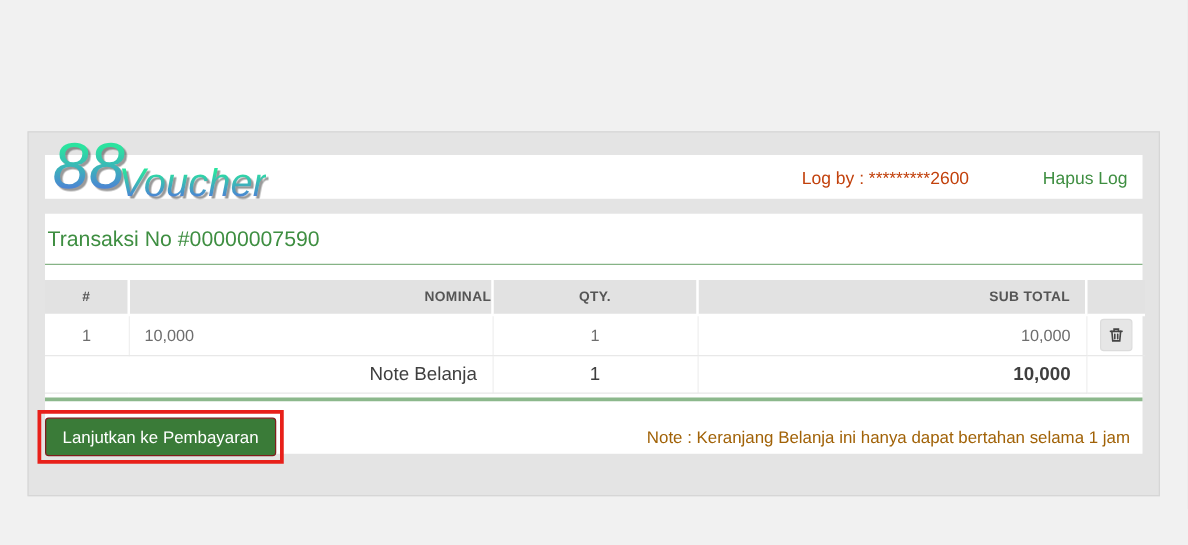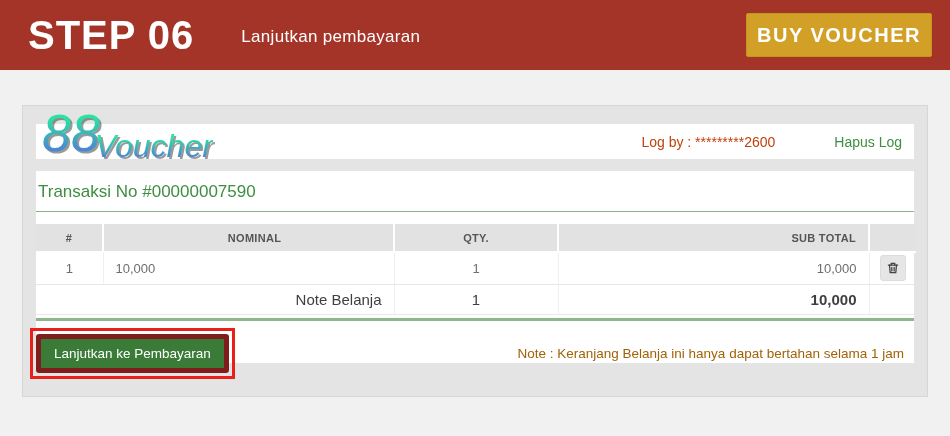--- a/index.html
+++ b/index.html
@@ -64,21 +64,21 @@
   }
 
   table.cart { width: 100%; border-collapse: collapse; margin-top: 12px; table-layout: fixed; }
   col.c-no { width: 67px; } col.c-nominal { width: 291px; }
   col.c-qty { width: 164px; } col.c-sub { width: 311px; } col.c-act { width: 47px; }
   .cart th {
     background: #e2e2e2; height: 28px; font-size: 11px; font-weight: bold; color: #555555;
     border-right: 2px solid #ffffff; border-bottom: 2px solid #ffffff; letter-spacing: 0.3px;
   }
   .cart th:last-child { border-right: none; }
-  .cart th.al { text-align: center; padding-left: 12px; }
+  .cart th.al { text-align: right; padding-left: 12px; }
   .cart th.ar { text-align: right; padding-right: 12px; }
   .cart td {
     height: 32px; font-size: 13px; color: #6e6e6e;
     border-bottom: 1px solid #e8e8e8; border-right: 1px solid #f0f0f0; text-align: center;
   }
   .cart td:last-child { border-right: none; }
   .cart td.al { text-align: left; padding-left: 12px; }
   .cart td.ar { text-align: right; padding-right: 12px; }
   .cart tr.total td { height: 30px; font-size: 15px; color: #3f3f3f; }
   .cart tr.total td.lbl { text-align: right; padding-right: 12px; }
@@ -92,36 +92,31 @@
   .green-divider { height: 3px; background: #8cb88c; margin-top: 3px; }
 
   .card-footer {
     display: flex; align-items: center; justify-content: space-between;
     padding: 7px 10px 0 0;
   }
   .highlight-box {
     border: 3px solid #e8201a; padding: 3px; margin-left: -6px; display: inline-block;
   }
   .pay-button {
-    background: #3a7b38; border: 5px solid #7f1d1d; border-radius: 3px;
+    background: #3a7b38; border: 1px solid #7f1d1d; border-radius: 3px;
     color: #ffffff; font-family: "Liberation Sans", sans-serif; font-size: 13.5px;
     padding: 7px 13px; cursor: pointer;
   }
   .note { color: #a16207; font-size: 13.5px; }
 </style>
 </head>
 <body>
 
 <div class="screen">
 
-  <header class="banner">
-    <div class="step-title">STEP 06</div>
-    <div class="step-subtitle">Lanjutkan pembayaran</div>
-    <button class="buy-voucher">BUY VOUCHER</button>
-  </header>
 
   <div class="card">
 
     <div class="card-header">
       <div class="logo">
         <span class="logo-88">88</span>
         <span class="logo-voucher">Voucher</span>
       </div>
       <div class="log-by">Log by : *********2600</div>
       <a class="hapus-log">Hapus Log</a>

